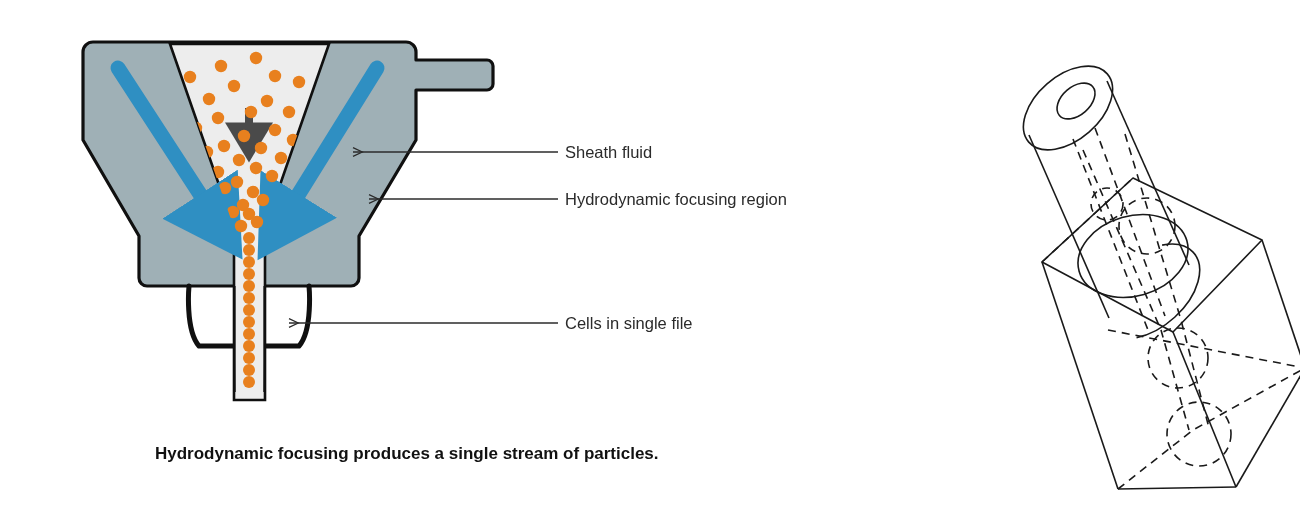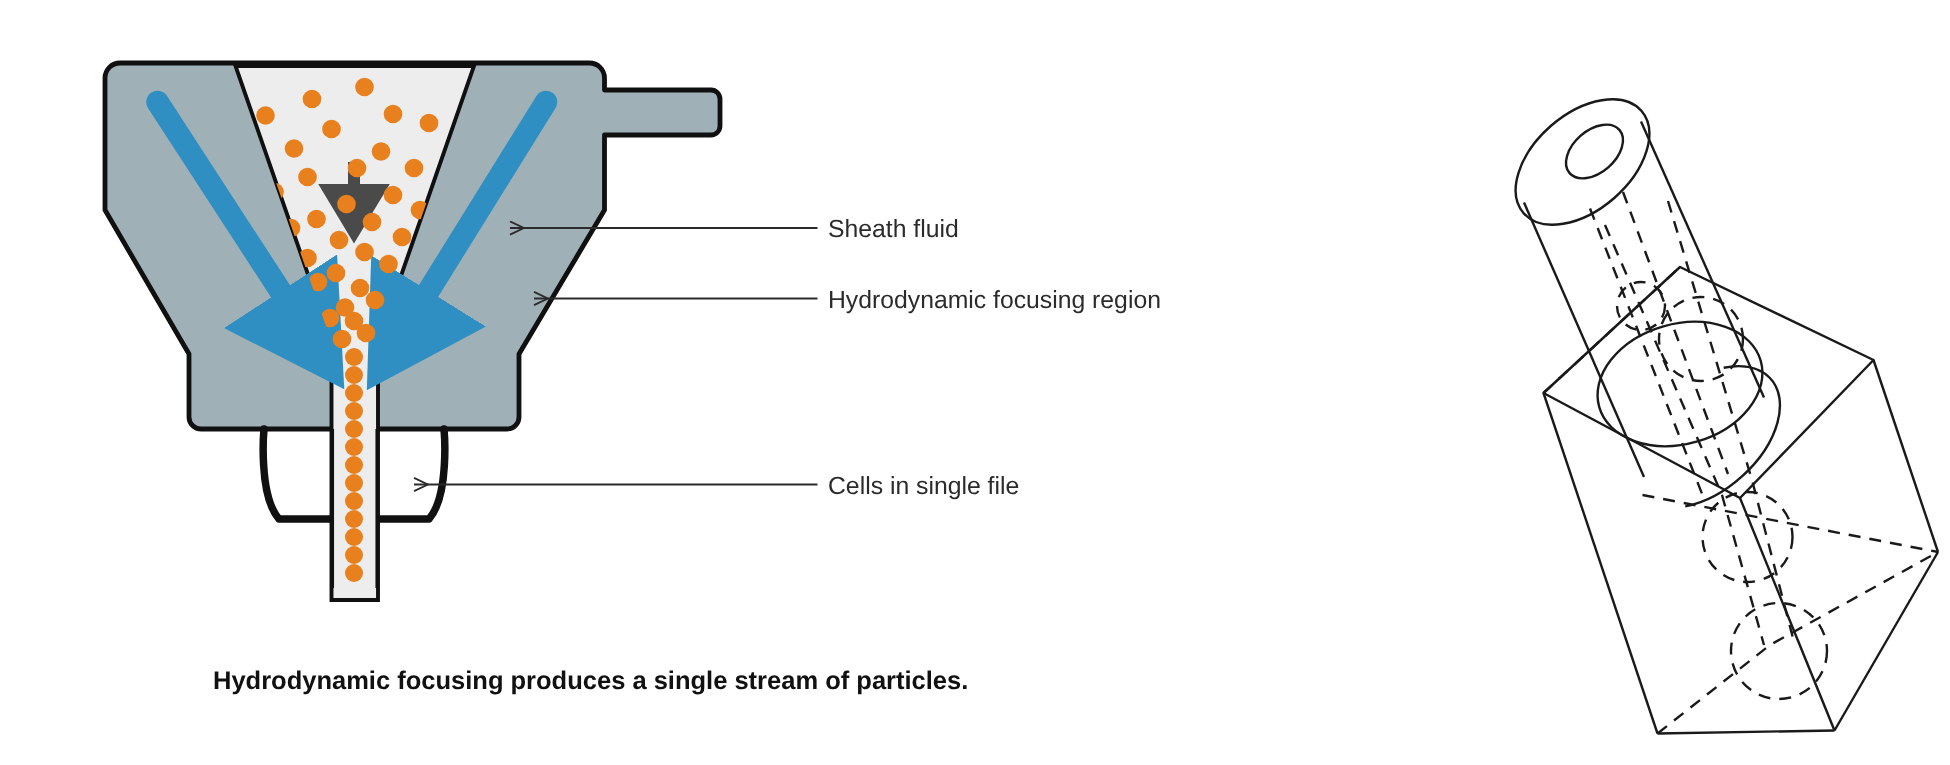--- a/index.html
+++ b/index.html
@@ -3,21 +3,21 @@
 <meta charset="utf-8">
 <title>Hydrodynamic Focusing Diagram</title>
 <style>
   html,body{margin:0;padding:0;background:#ffffff;}
   body{
     width:1300px;height:510px;
     font-family:"Liberation Sans","DejaVu Sans",sans-serif;
     position:relative;overflow:hidden;
     -webkit-font-smoothing:antialiased;
   }
-  #stage{position:absolute;left:0;top:0;width:1281px;height:510px;border-radius:29px;}
+  #stage{position:absolute;left:13px;top:0;width:1281px;height:510px;border-radius:29px;}
   svg{display:block;}
   .label-text{
     font-family:"Liberation Sans","DejaVu Sans",sans-serif;
     font-size:16.5px;
     fill:#2b2b2b;
   }
   .caption-text{
     font-family:"Liberation Sans","DejaVu Sans",sans-serif;
     font-size:17px;
     font-weight:bold;

